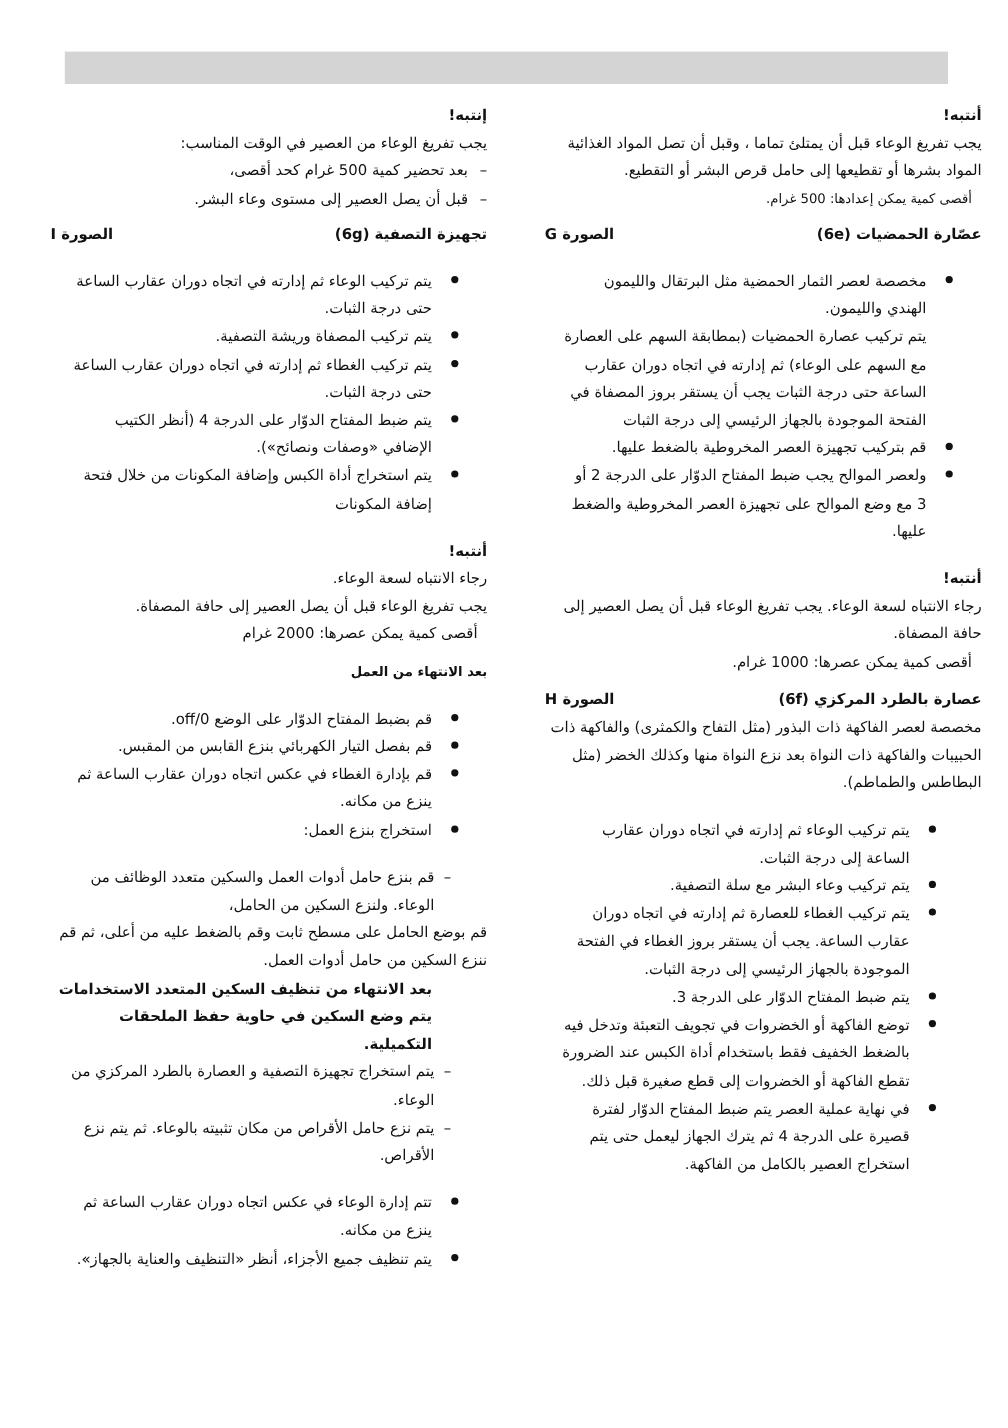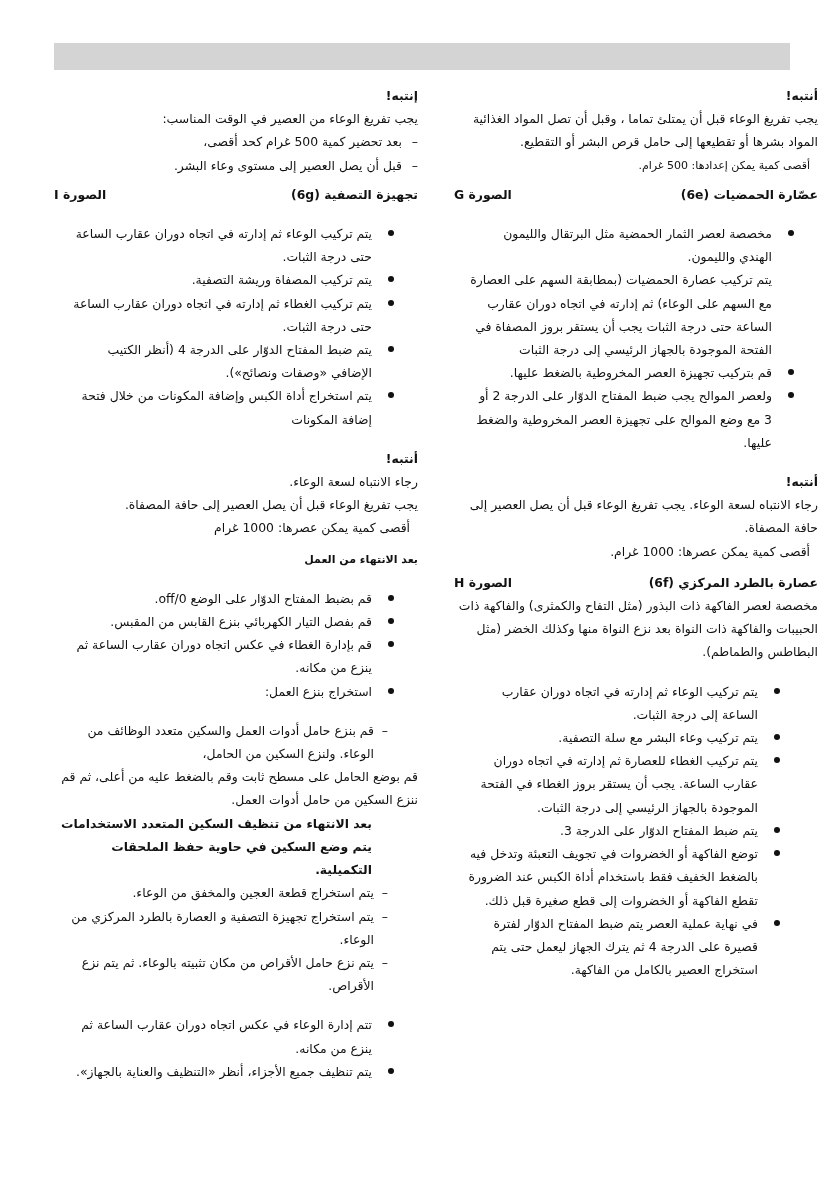--- a/index.html
+++ b/index.html
@@ -10,21 +10,21 @@
   }
   .header-bar {
     position: absolute; left: 54px; top: 43px; width: 736px; height: 27px;
     background: #d4d4d4;
   }
   .col {
     position: absolute; top: 84px; width: 366px;
     font-size: 12.4px; line-height: 23.2px; direction: rtl; text-align: right;
   }
   .col-right { right: 22px; }
-  .col-left  { right: 422px; text-align: right; }
+  .col-left  { right: 434px; text-align: right; }
   .h { font-weight: bold; margin: 0; }
   .title-row { display: flex; justify-content: space-between; font-weight: bold; margin-top: 6px; }
   .title-row .fig { padding-left: 2px; }
   p { margin: 0; }
   .gap { margin-top: 8px; }
   ul.b { list-style: none; margin: 16px; padding: 0; }
   ul.b li { position: relative; padding-right: 30px; }
   ul.b li::before {
     content: ""; position: absolute; right: 8px; top: 8px;
     width: 6px; height: 6px; border-radius: 50%; background: #111;
@@ -94,32 +94,31 @@
     <li>يتم تركيب الوعاء ثم إدارته في اتجاه دوران عقارب الساعة حتى درجة الثبات.</li>
     <li>يتم تركيب المصفاة وريشة التصفية.</li>
     <li>يتم تركيب الغطاء ثم إدارته في اتجاه دوران عقارب الساعة حتى درجة الثبات.</li>
     <li>يتم ضبط المفتاح الدوّار على الدرجة 4 (أنظر الكتيب الإضافي «وصفات ونصائح»).</li>
     <li>يتم استخراج أداة الكبس وإضافة المكونات من خلال فتحة إضافة المكونات</li>
   </ul>
 
   <p class="h gap">أنتبه!</p>
   <p>رجاء الانتباه لسعة الوعاء.</p>
   <p>يجب تفريغ الوعاء قبل أن يصل العصير إلى حافة المصفاة.</p>
-  <p class="ind1">أقصى كمية يمكن عصرها: 1000 غرام</p>
+  <p class="ind1">أقصى كمية يمكن عصرها: 2000 غرام</p>
 
   <p class="h gap small">بعد الانتهاء من العمل</p>
   <ul class="b">
     <li>قم بضبط المفتاح الدوّار على الوضع off/0.</li>
     <li>قم بفصل التيار الكهربائي بنزع القابس من المقبس.</li>
     <li>قم بإدارة الغطاء في عكس اتجاه دوران عقارب الساعة ثم ينزع من مكانه.</li>
     <li>استخراج بنزع العمل:</li>
   </ul>
   <p class="sub-d">قم بنزع حامل أدوات العمل والسكين متعدد الوظائف من الوعاء. ولنزع السكين من الحامل،</p>
   <p style="padding-right:0">قم بوضع الحامل على مسطح ثابت وقم بالضغط عليه من أعلى، ثم قم ننزع السكين من حامل أدوات العمل.</p>
   <p class="indent-note">بعد الانتهاء من تنظيف السكين المتعدد الاستخدامات يتم وضع السكين في حاوية حفظ الملحقات التكميلية.</p>
-  <p class="sub-d">يتم استخراج قطعة العجين والمخفق من الوعاء.</p>
   <p class="sub-d">يتم استخراج تجهيزة التصفية و العصارة بالطرد المركزي من الوعاء.</p>
   <p class="sub-d">يتم نزع حامل الأقراص من مكان تثبيته بالوعاء. ثم يتم نزع الأقراص.</p>
   <ul class="b">
     <li>تتم إدارة الوعاء في عكس اتجاه دوران عقارب الساعة ثم ينزع من مكانه.</li>
     <li>يتم تنظيف جميع الأجزاء، أنظر «التنظيف والعناية بالجهاز».</li>
   </ul>
 </div>
 
 </body></html>

